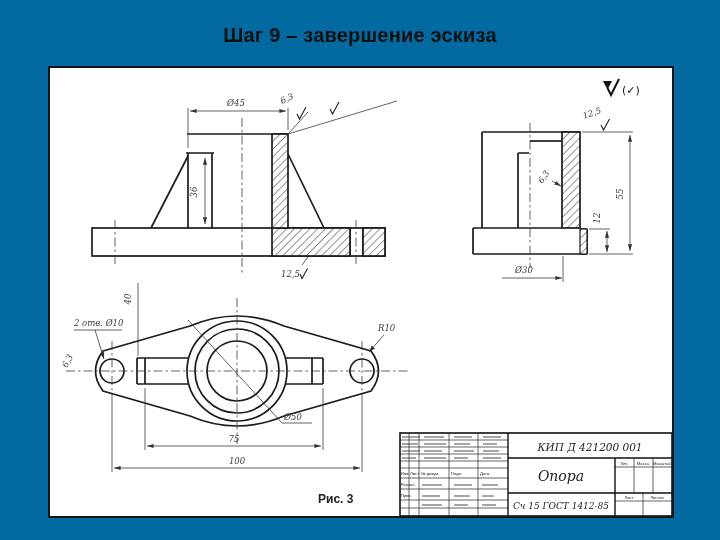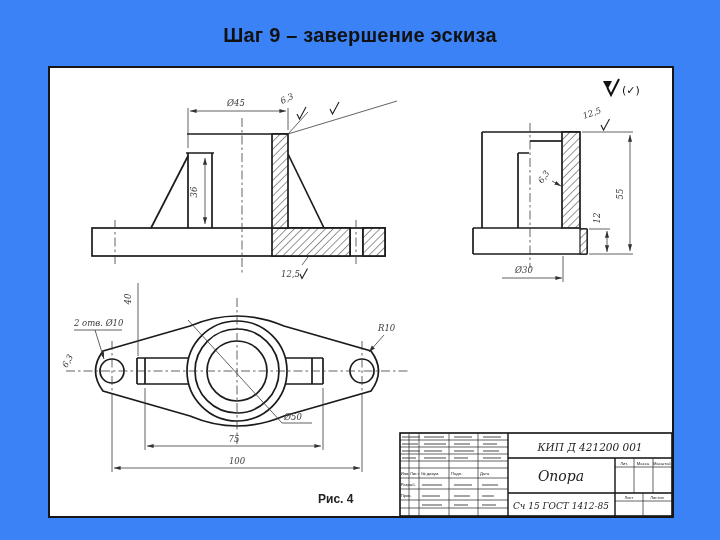--- a/index.html
+++ b/index.html
@@ -1,17 +1,17 @@
 <!DOCTYPE html>
 <html><head>
 <meta charset="utf-8">
 <style>
   html,body { margin:0; padding:0; background:#e9e9e9; }
   .slide {
-    position:relative; width:720px; height:540px; background:#3b82f6;
+    position:relative; width:720px; height:540px; background:#0369a1;
     font-family:"Liberation Sans", sans-serif; overflow:hidden;
   }
   .slide-title {
     position:absolute; top:24px; left:0; width:720px; text-align:center;
     font-size:20px; font-weight:bold; color:#111; letter-spacing:0.2px;
   }
   .frame {
     position:absolute; left:48px; top:66px; width:622px; height:448px;
     border:2px solid #161616; background:#fff;
   }
@@ -199,16 +199,16 @@
         <text class="hand3" x="511" y="441">Сч 15 ГОСТ 1412-85</text>
 
         <text class="tbsc" x="574" y="397">Лит.</text>
         <text class="tbsc" x="593" y="397">Масса</text>
         <text class="tbsc" x="612" y="397">Масштаб</text>
         <text class="tbsc" x="579" y="431">Лист</text>
         <text class="tbsc" x="607" y="431">Листов</text>
       </g>
     </svg>
 
-    <div class="caption">Рис. 4</div>
+    <div class="caption">Рис. 3</div>
   </div>
 
 </div>
 
 </body></html>

